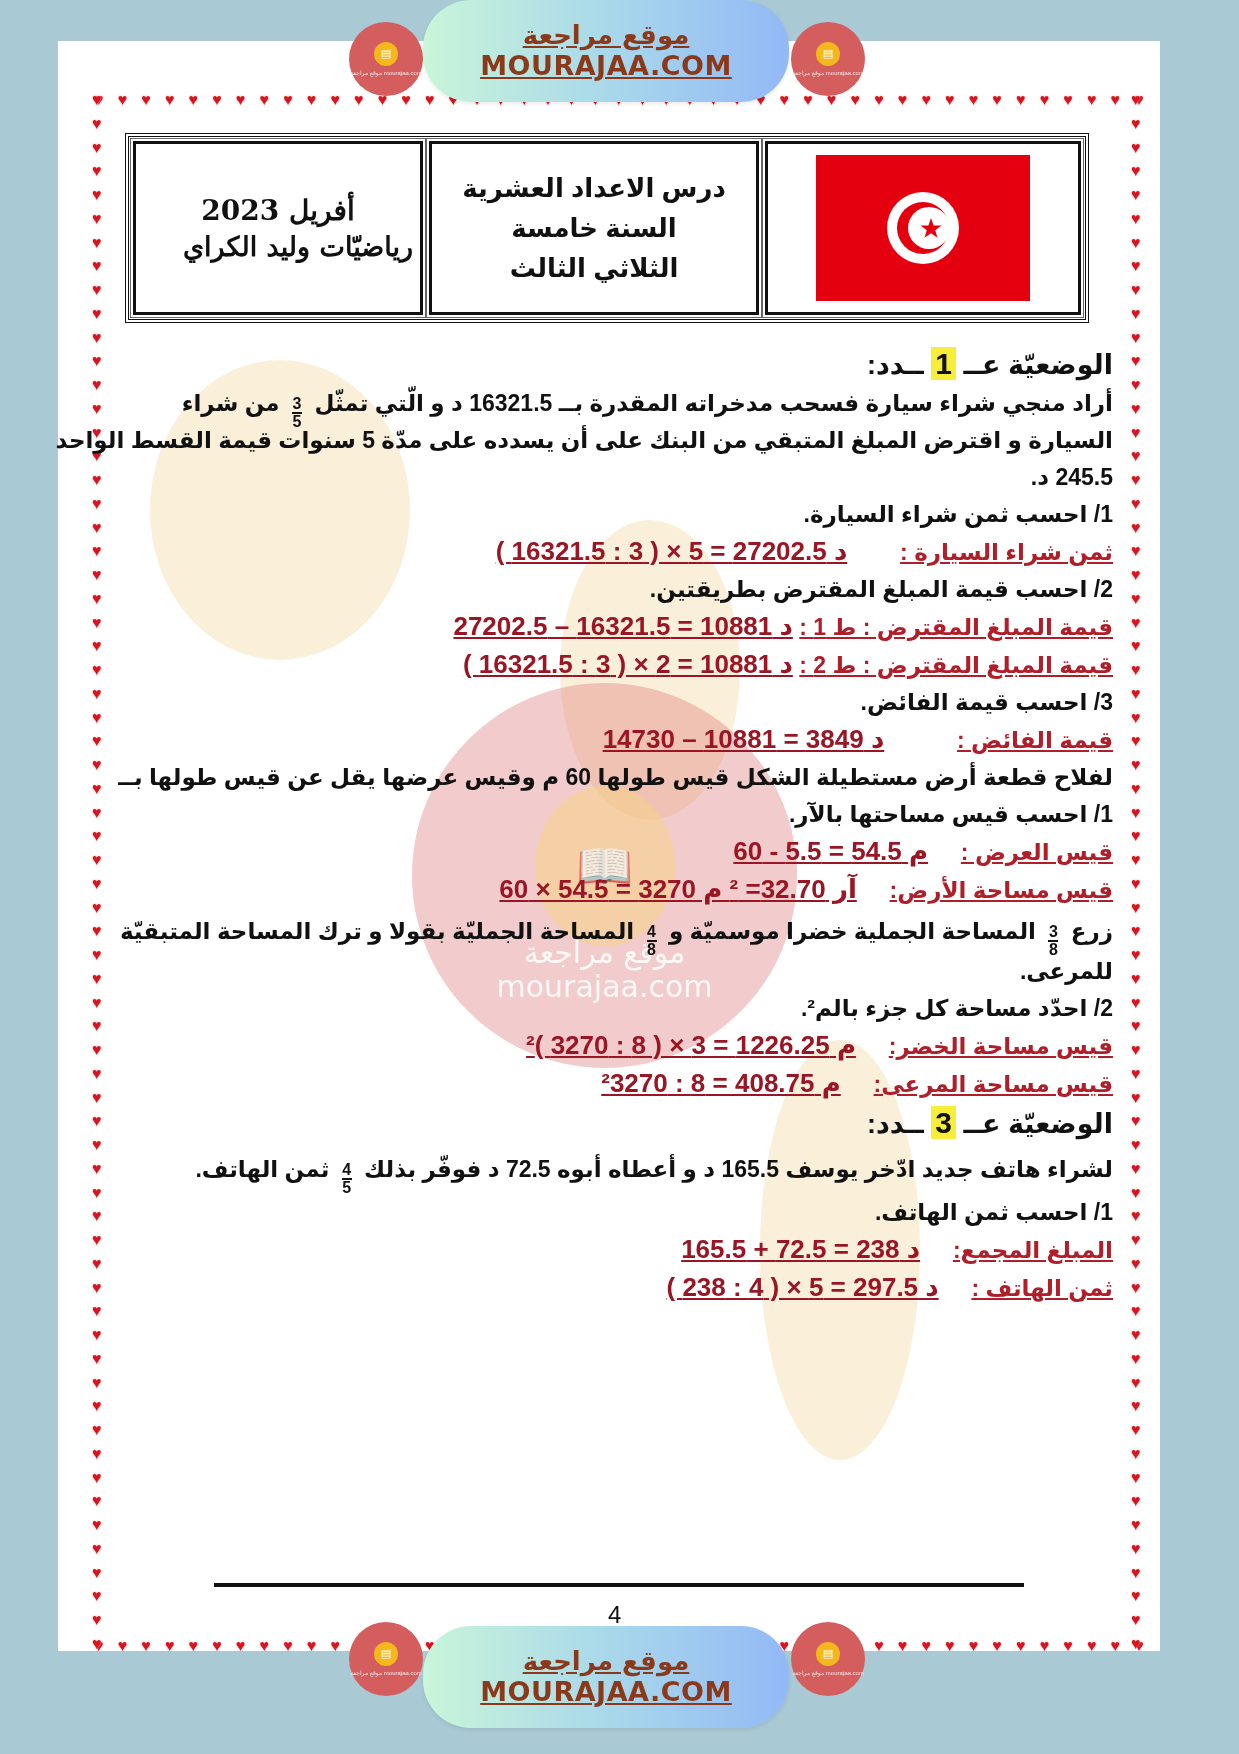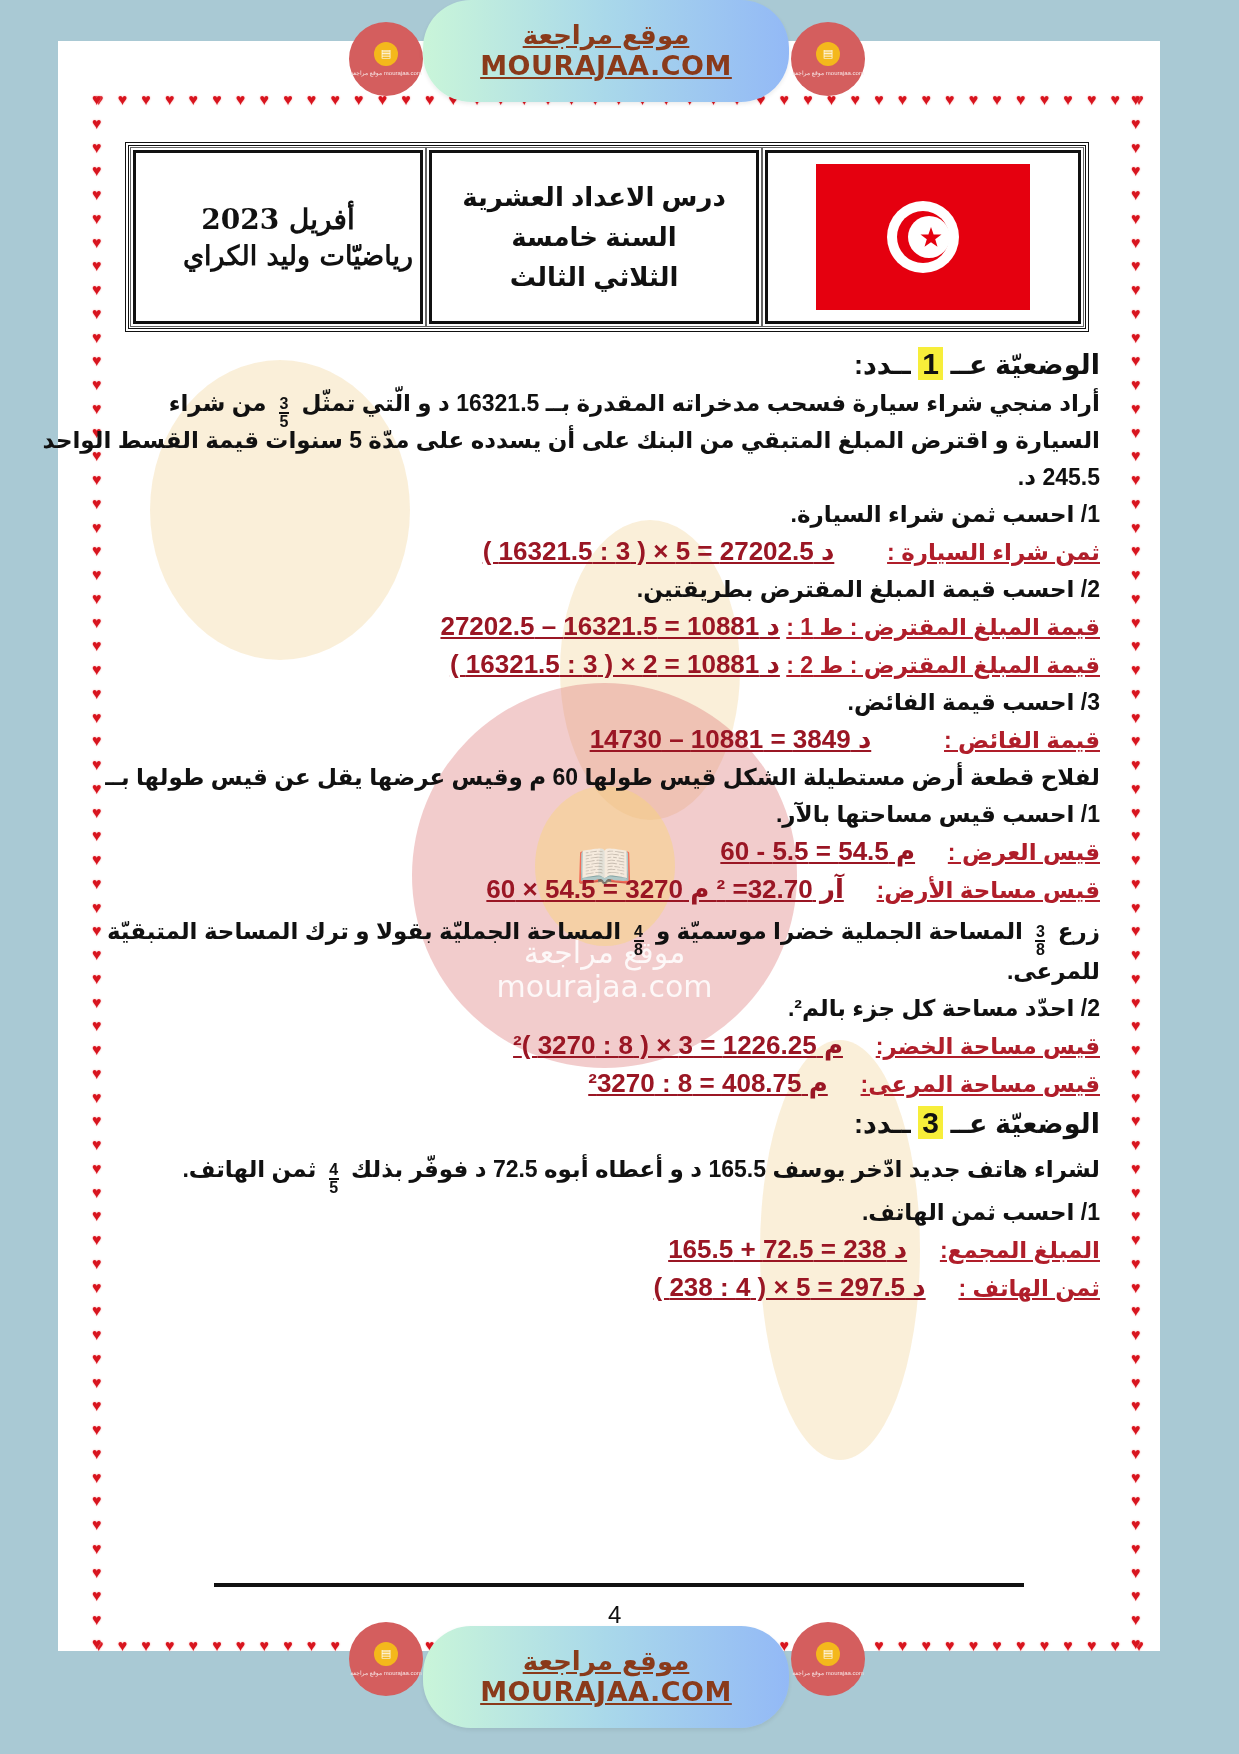--- a/index.html
+++ b/index.html
@@ -43,40 +43,40 @@
       background: #d45e5e; display: flex; flex-direction: column; align-items: center; justify-content: center;
     }
     .badge .dot {
       width: 24px; height: 24px; border-radius: 50%; background: #f4b81c;
       display: flex; align-items: center; justify-content: center; font-size: 11px; color: #fff;
     }
     .badge .cap { font-size: 6px; color: #f7e6e6; margin-top: 4px; line-height: 1.1; text-align: center; }
 
     
     .header-box {
-      position: absolute; left: 125px; top: 142px; width: 964px; height: 190px;
+      position: absolute; left: 125px; top: 133px; width: 964px; height: 190px;
       border: 4px double #111; display: flex; padding: 4px; gap: 6px;
     }
     .hcell {
       border: 3px solid #111; outline: 1px solid #666; outline-offset: 2px;
       display: flex; flex-direction: column; align-items: center; justify-content: center;
       direction: rtl; font-weight: bold; color: #111;
     }
     .hcell.author { width: 290px; font-family: "DejaVu Serif", serif; }
     .hcell.author .date { font-size: 28px; }
     .hcell.author .name { font-size: 27px; margin-top: 4px; margin-left: 40px; }
     .hcell.lesson { width: 330px; font-size: 26px; line-height: 1.55; }
     .hcell.flag { flex: 1; }
     .flag-img {
       width: 214px; height: 146px; background: #e5000f; display: flex; align-items: center; justify-content: center;
     }
 
     
     .content {
-      position: absolute; left: 136px; top: 344px; width: 964px; direction: rtl;
+      position: absolute; left: 149px; top: 344px; width: 964px; direction: rtl;
       color: #111; font-weight: bold;
     }
     .line { font-size: 23px; line-height: 37px; white-space: nowrap; }
     .sit-title { font-size: 27px; line-height: 40px; }
     .num-hl { background: #f7ee3a; padding: 0 4px; font-size: 30px; }
     .sol-label { color: #b01e2a; font-weight: bold; display: inline-block; text-decoration: underline; }
     .sol-eq { color: #9a1624; font-size: 26px; display: inline-block; direction: ltr; unicode-bidi: isolate; text-decoration: underline; }
     .frac {
       display: inline-flex; flex-direction: column; align-items: center; vertical-align: middle;
       font-size: 16px; line-height: 16px; margin: 0 6px; position: relative; top: 8px;

